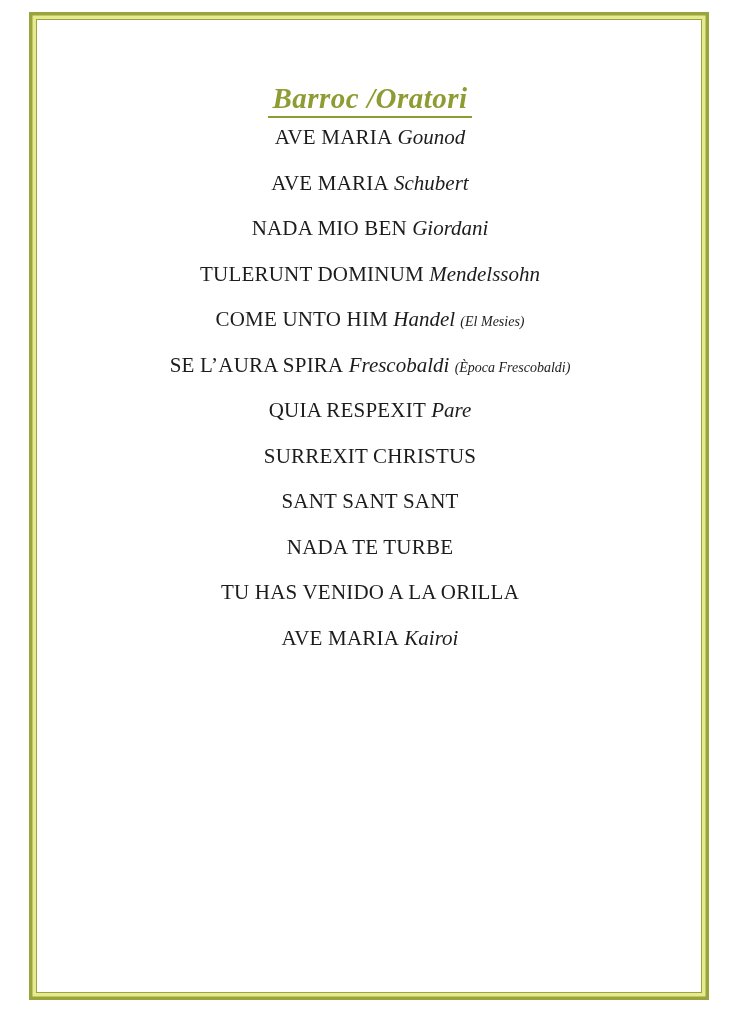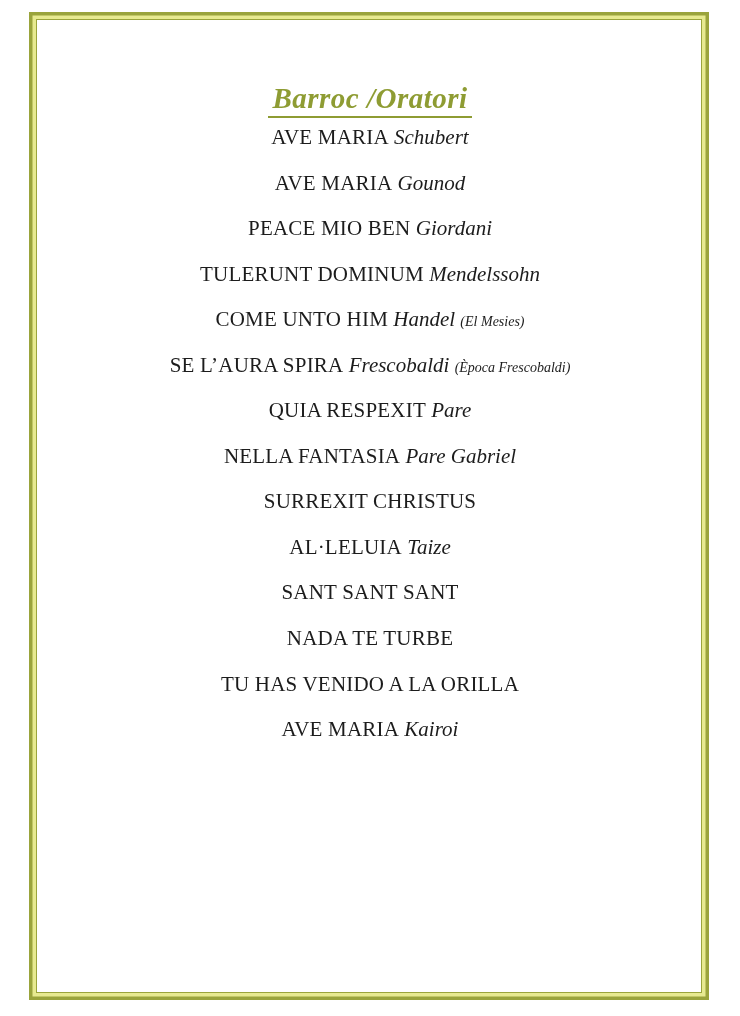--- a/index.html
+++ b/index.html
@@ -75,30 +75,30 @@
 <div class="page">
   <div class="frame"></div>
 
   <div class="title-wrap">
     <span class="doc-title">Barroc /Oratori</span>
   </div>
 
   <div class="items">
     <div class="item">
       <span class="song">AVE MARIA</span>
+      <span class="composer">Gounod</span>
+      
+    </div>
+    <div class="item">
+      <span class="song">AVE MARIA</span>
       <span class="composer">Schubert</span>
       
     </div>
     <div class="item">
-      <span class="song">AVE MARIA</span>
-      <span class="composer">Gounod</span>
-      
-    </div>
-    <div class="item">
-      <span class="song">PEACE MIO BEN</span>
+      <span class="song">NADA MIO BEN</span>
       <span class="composer">Giordani</span>
       
     </div>
     <div class="item">
       <span class="song">TULERUNT DOMINUM</span>
       <span class="composer">Mendelssohn</span>
       
     </div>
     <div class="item">
       <span class="song">COME UNTO HIM</span>
@@ -109,32 +109,22 @@
       <span class="song">SE L’AURA SPIRA</span>
       <span class="composer">Frescobaldi</span>
       <span class="note">(Època Frescobaldi)</span>
     </div>
     <div class="item">
       <span class="song">QUIA RESPEXIT</span>
       <span class="composer">Pare</span>
       
     </div>
     <div class="item">
-      <span class="song">NELLA FANTASIA</span>
-      <span class="composer">Pare Gabriel</span>
-      
-    </div>
-    <div class="item">
       <span class="song">SURREXIT CHRISTUS</span>
       
-      
-    </div>
-    <div class="item">
-      <span class="song">AL·LELUIA</span>
-      <span class="composer">Taize</span>
       
     </div>
     <div class="item">
       <span class="song">SANT SANT SANT</span>
       
       
     </div>
     <div class="item">
       <span class="song">NADA TE TURBE</span>
       

